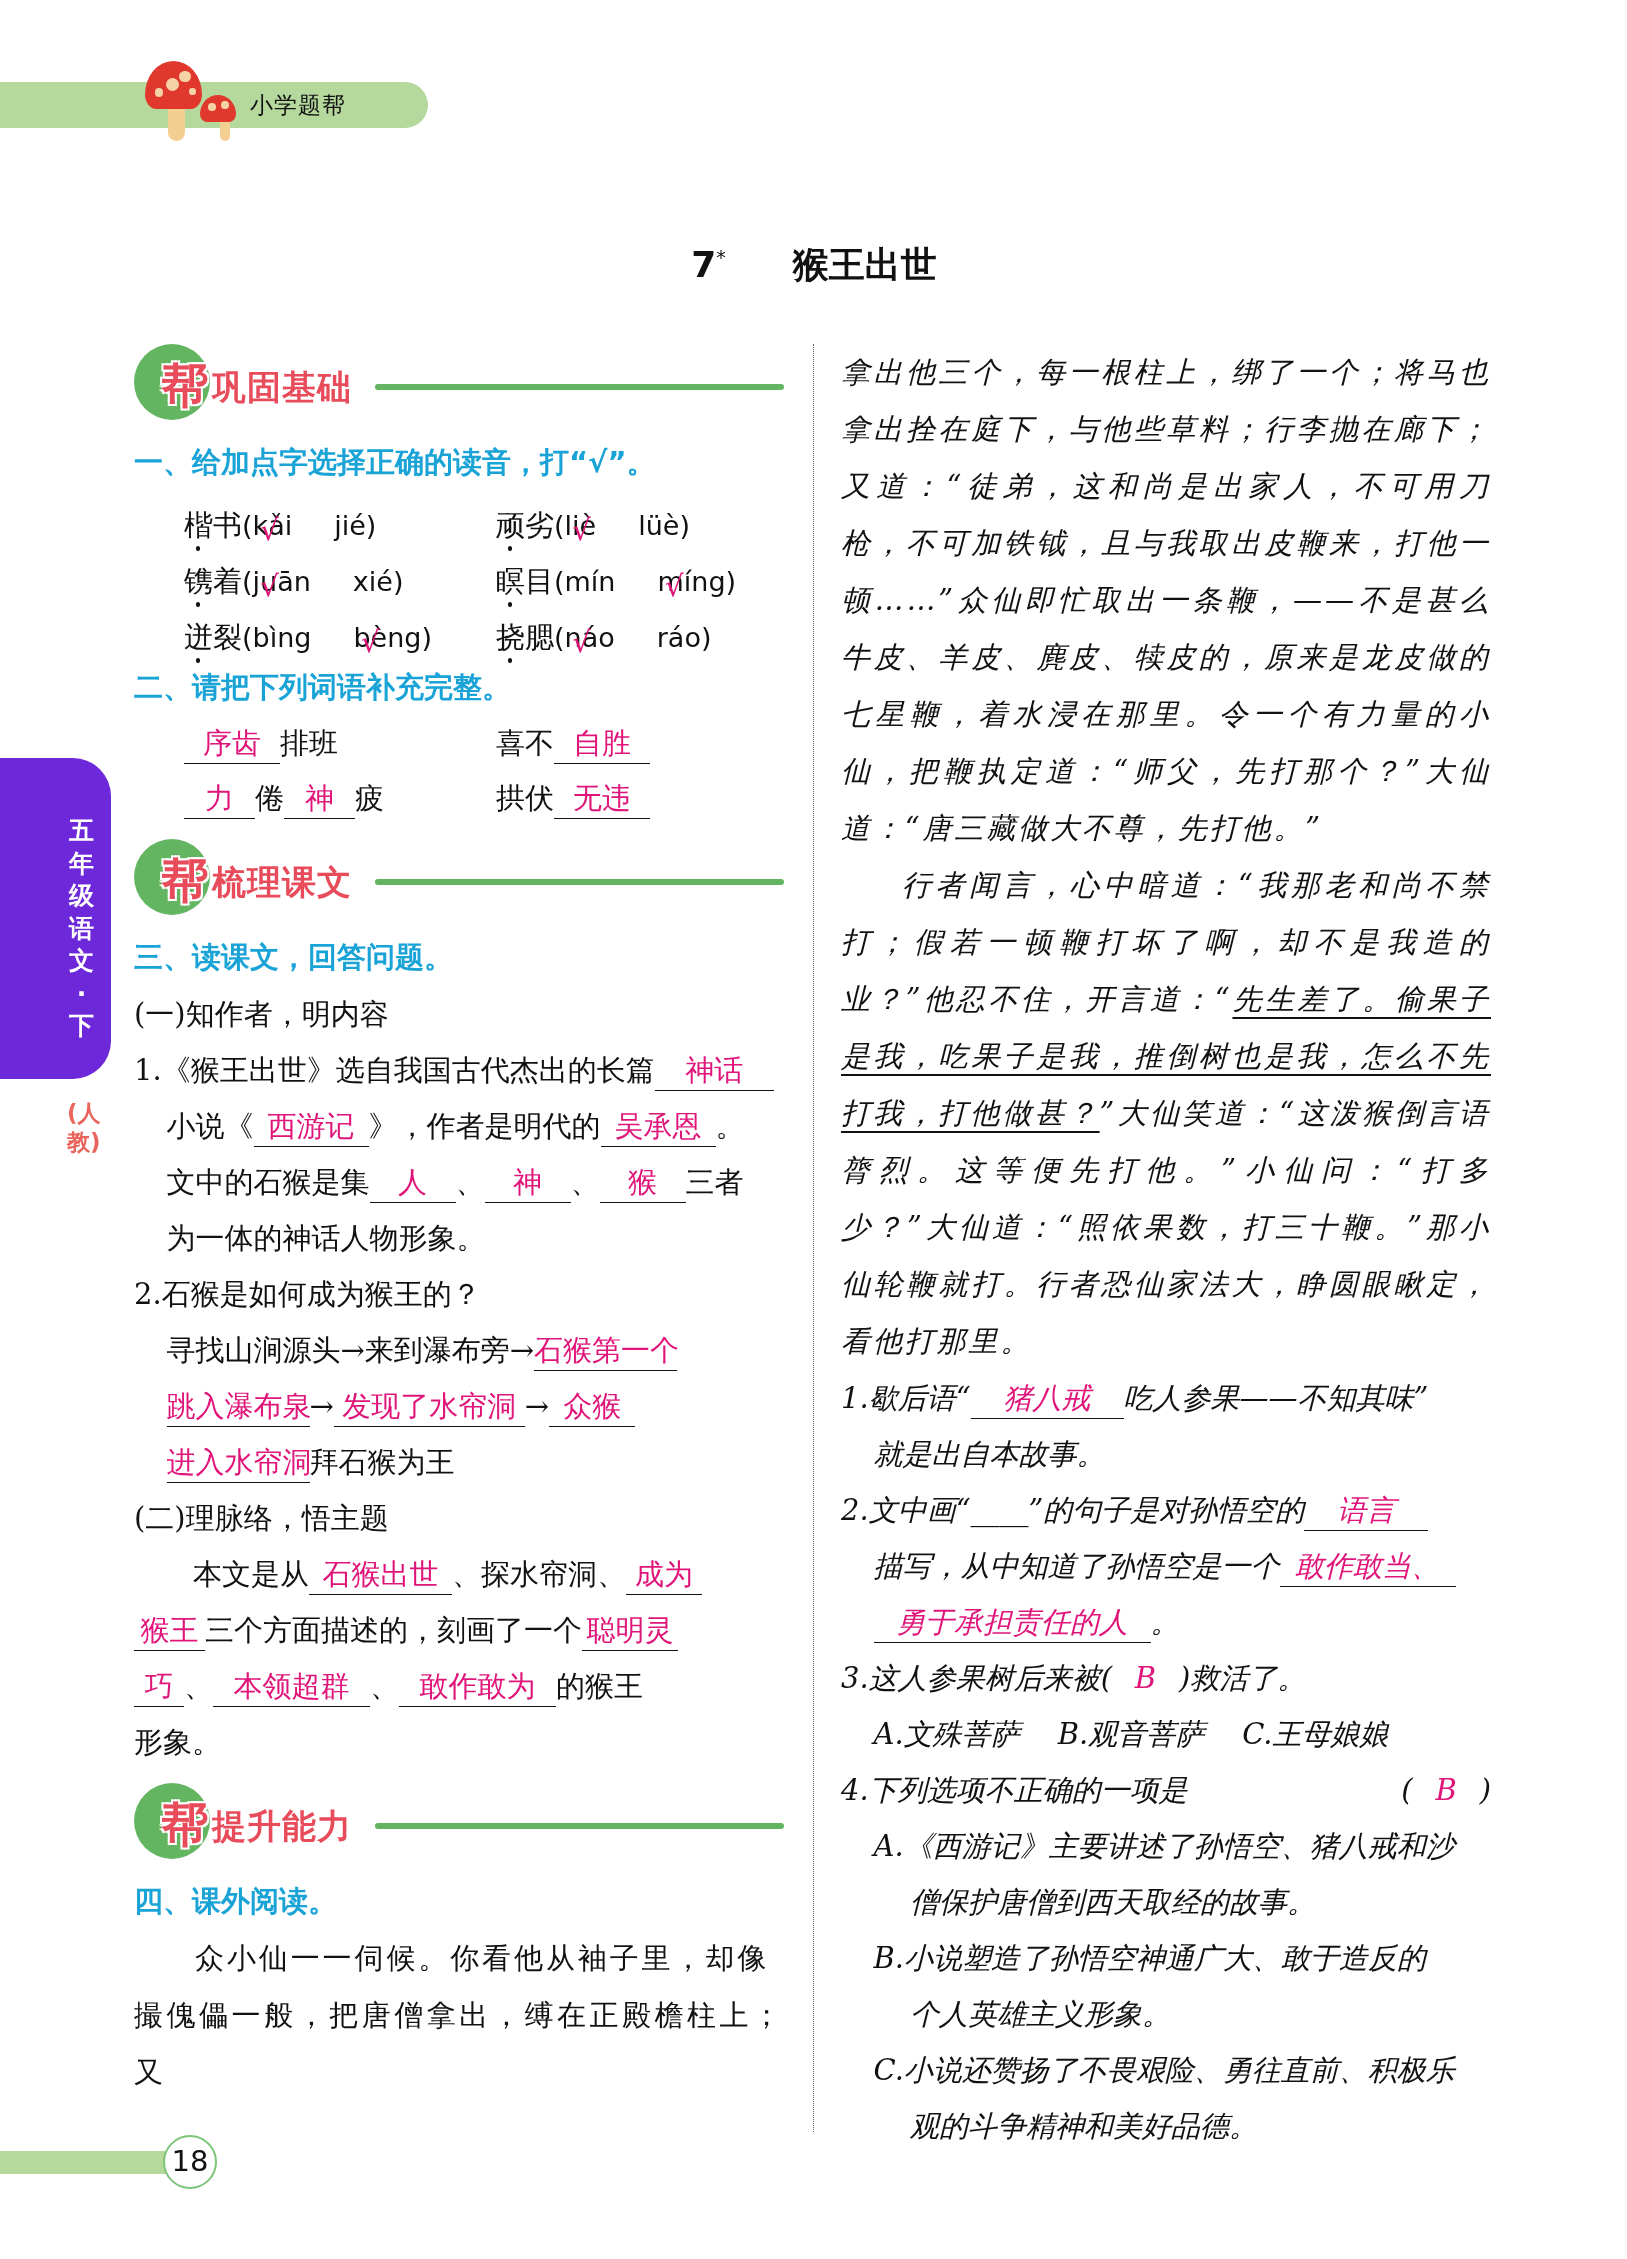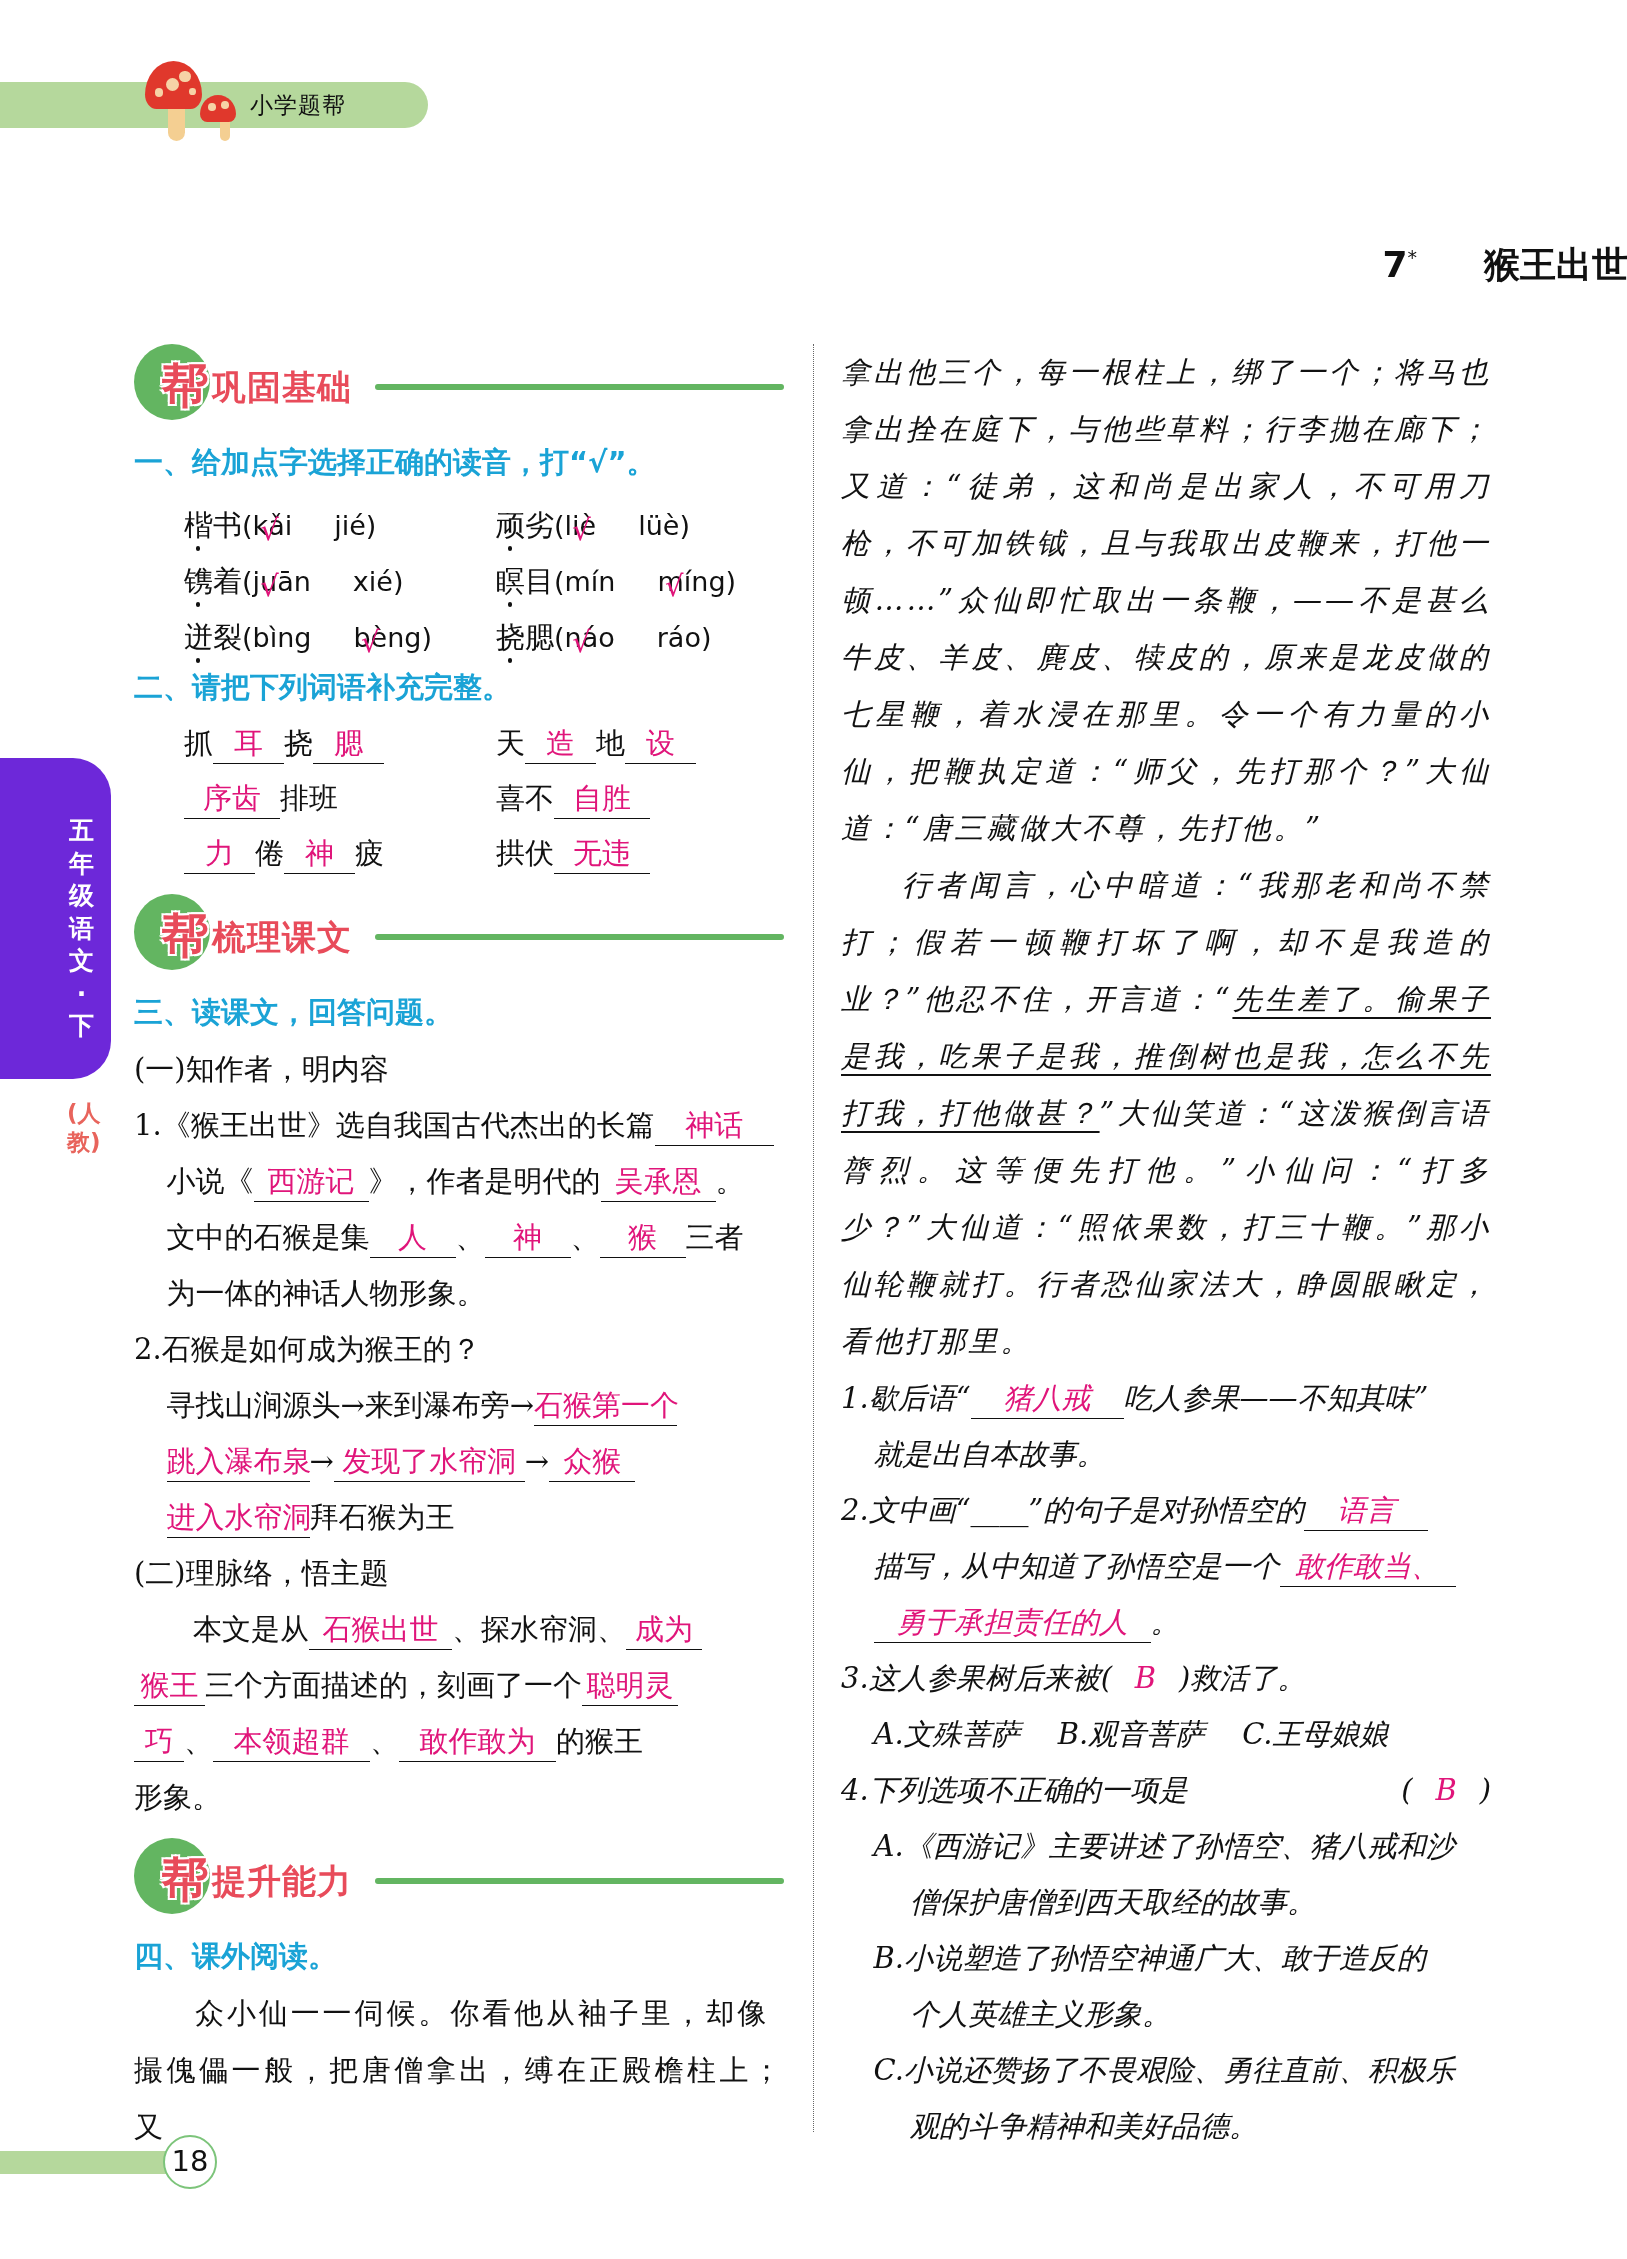--- a/index.html
+++ b/index.html
@@ -8,21 +8,21 @@
 
   
   .top-banner { position: absolute; left: 0; top: 82px; width: 428px; height: 46px; background: #b5d89c; border-radius: 0 23px 23px 0; }
   .top-banner .brand { position: absolute; left: 250px; top: 7.6px; font-family: "DejaVu Sans", sans-serif; font-size: 23px; color: #111; letter-spacing: 1px; }
   .mushroom { position: absolute; }
   .mush-cap { position: absolute; background: #e0382c; border-radius: 50% 50% 20% 20% / 70% 70% 30% 30%; }
   .mush-stem { position: absolute; background: #f4cf92; border-radius: 5.7px 5.7px 9.6px 9.6px; }
   .mush-dot { position: absolute; background: #f6d3a6; border-radius: 50%; }
 
   
-  .lesson-title { position: absolute; top: 241px; left: 0; width: 100%; text-align: right; font-family: "DejaVu Sans", sans-serif; font-weight: bold; font-size: 36px; }
+  .lesson-title { position: absolute; top: 241px; left: 0; width: 100%; text-align: center; font-family: "DejaVu Sans", sans-serif; font-weight: bold; font-size: 36px; }
   .lesson-title .num { display: inline-block; margin-right: 67px; }
   .lesson-title .num sup { font-size: 19px; font-weight: normal; vertical-align: 13.4px; }
 
   
   .side-tab { position: absolute; left: 0; top: 758px; width: 111px; height: 321px; background: #6d28d9; border-radius: 0 38px 38px 0; }
   .side-tab .v-text { position: absolute; left: 67px; top: 57px; width: 29px; font-family: "DejaVu Sans", sans-serif; font-weight: bold; font-size: 25px; color: #fff; line-height: 32.5px; text-align: center; }
   .side-sub { position: absolute; left: 67px; top: 1099px; width: 29px; font-family: "DejaVu Sans", sans-serif; font-weight: bold; font-size: 23px; color: #e8645c; line-height: 29px; text-align: center; }
 
   
   .col { position: absolute; top: 344px; }
@@ -118,24 +118,20 @@
     <div class="py-item"><span class="dotted">瞑目</span><span class="py">(<span class="opt">mín</span><span class="gap"></span><span class="opt ok">míng</span>)</span></div>
   </div>
   <div class="py-row">
     <div class="py-item"><span class="dotted">迸裂</span><span class="py">(<span class="opt">bìng</span><span class="gap"></span><span class="opt ok">bèng</span>)</span></div>
     <div class="py-item"><span class="dotted">挠腮</span><span class="py">(<span class="opt ok">náo</span><span class="gap"></span><span class="opt">ráo</span>)</span></div>
   </div>
 
   <div class="q-title">二、请把下列词语补充完整。</div>
 
   <div class="wf-row">
-    <div class="wf-item"><span>抓</span><span class="blank ans" style="width:71px">耳</span><span>挠</span><span class="blank ans" style="width:71px">腮</span></div>
-    <div class="wf-item"><span>天</span><span class="blank ans" style="width:71px">造</span><span>地</span><span class="blank ans" style="width:71px">设</span></div>
-  </div>
-  <div class="wf-row">
     <div class="wf-item"><span class="blank ans" style="width:96px">序齿</span><span>排班</span></div>
     <div class="wf-item"><span>喜不</span><span class="blank ans" style="width:96px">自胜</span></div>
   </div>
   <div class="wf-row">
     <div class="wf-item"><span class="blank ans" style="width:71px">力</span><span>倦</span><span class="blank ans" style="width:71px">神</span><span>疲</span></div>
     <div class="wf-item"><span>拱伏</span><span class="blank ans" style="width:96px">无违</span></div>
   </div>
 
   <div style="height:13.4px"></div>
   <div class="sec-head">

